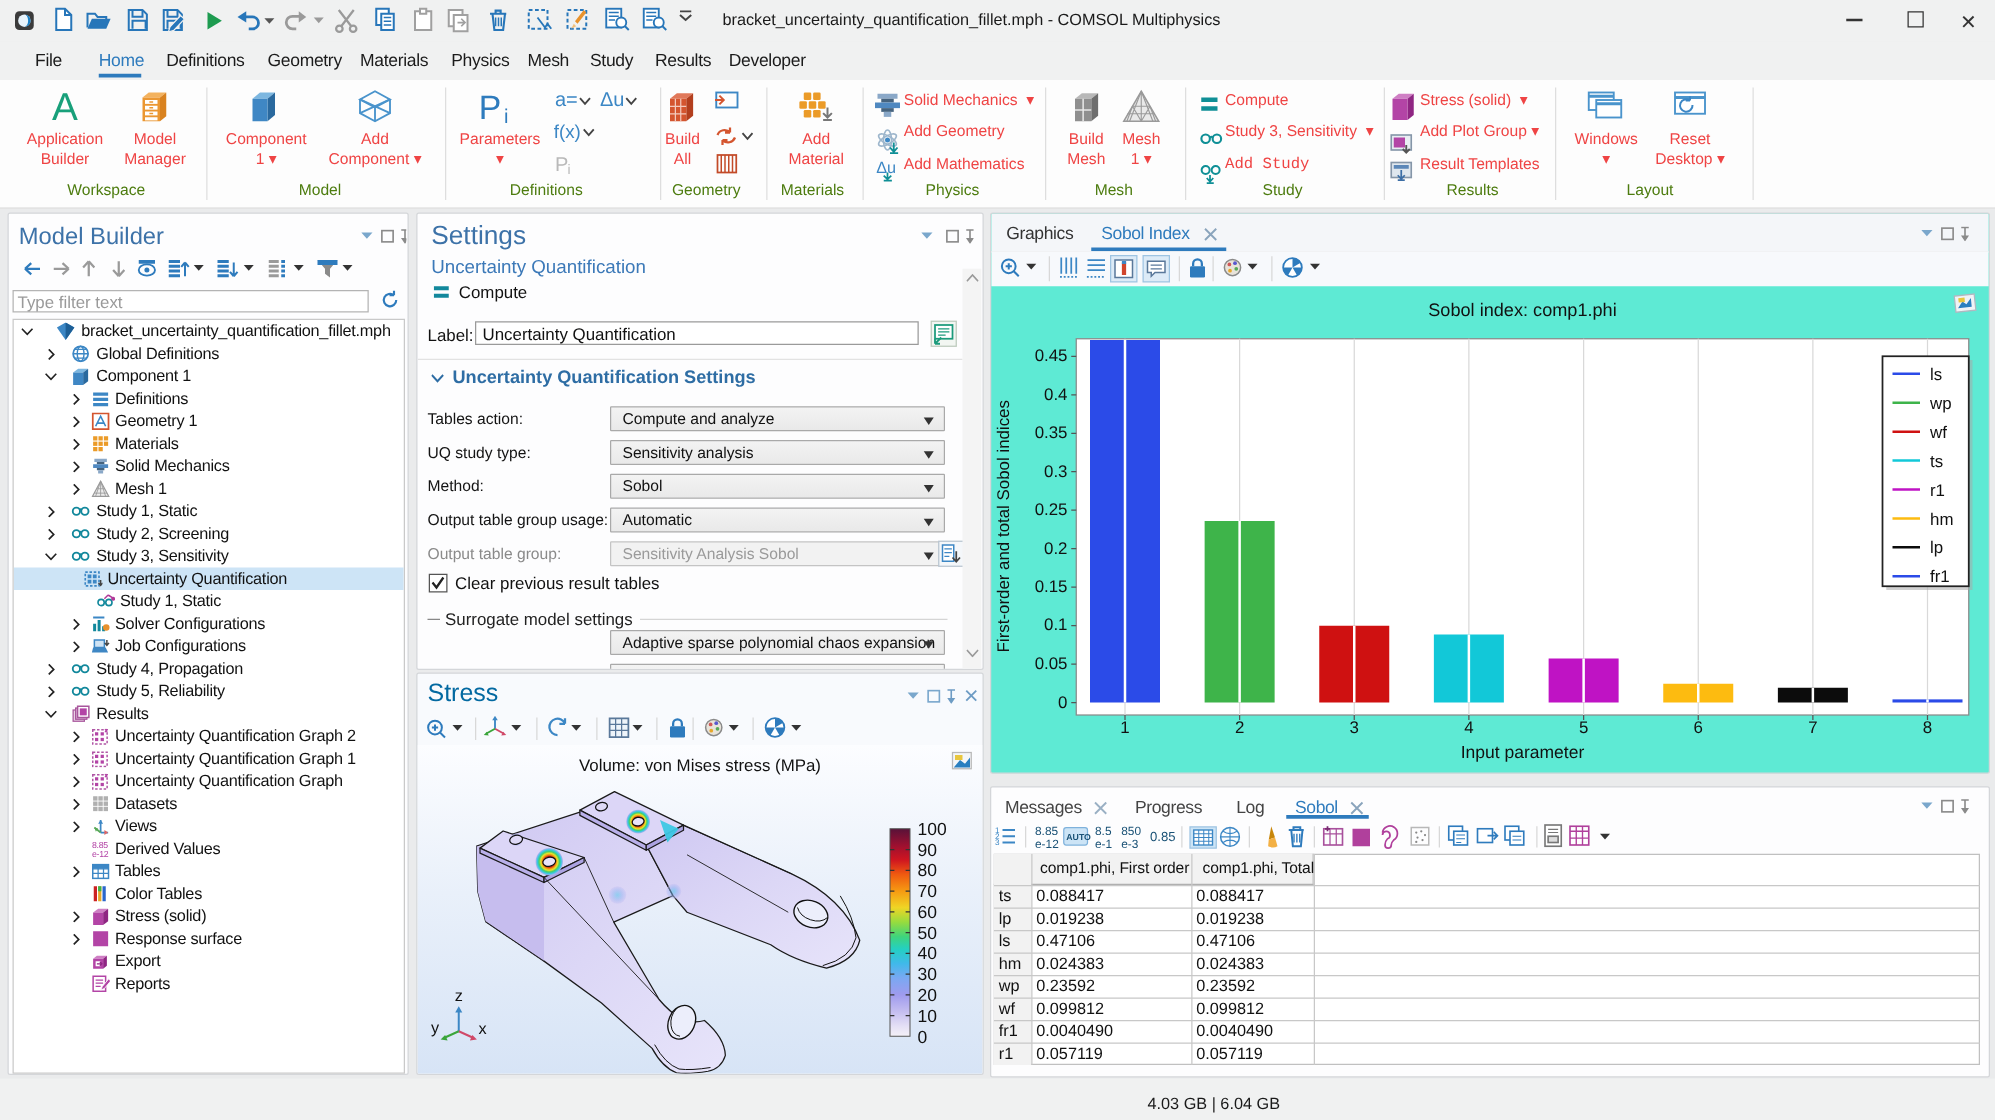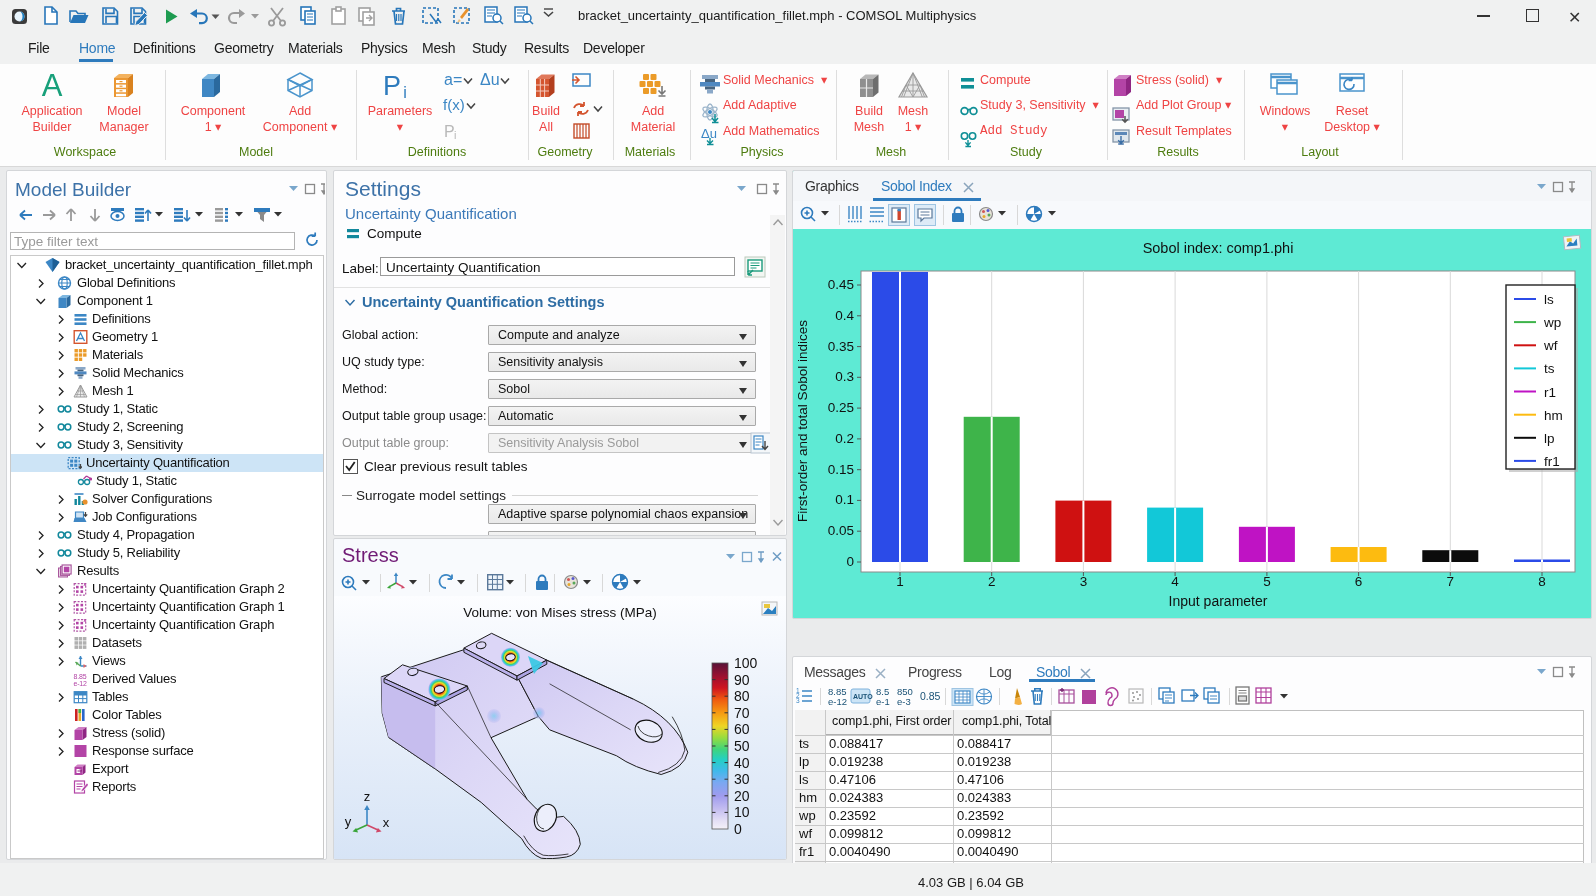--- a/index.html
+++ b/index.html
@@ -280,21 +280,21 @@
   <div class="ricon-txt" style="left:260px;top:39px;width:80px;">Add<br>Component ▾</div>
   <div class="ricon-txt" style="left:360px;top:39px;width:80px;">Parameters<br>▾</div>
   <div class="ricon-txt" style="left:506px;top:39px;width:80px;">Build<br>All</div>
   <div class="ricon-txt" style="left:613px;top:39px;width:80px;">Add<br>Material</div>
   <div class="ricon-txt" style="left:829px;top:39px;width:80px;">Build<br>Mesh</div>
   <div class="ricon-txt" style="left:873px;top:39px;width:80px;">Mesh<br>1 ▾</div>
   <div class="ricon-txt" style="left:1245px;top:39px;width:80px;">Windows<br>▾</div>
   <div class="ricon-txt" style="left:1312px;top:39px;width:80px;">Reset<br>Desktop ▾</div>
 
   <div class="ricon-txt" style="left:723px;top:8px;text-align:left;">Solid Mechanics&nbsp;&nbsp;▾</div>
-  <div class="ricon-txt" style="left:723px;top:33px;text-align:left;">Add Adaptive</div>
+  <div class="ricon-txt" style="left:723px;top:33px;text-align:left;">Add Geometry</div>
   <div class="ricon-txt" style="left:723px;top:59px;text-align:left;">Add Mathematics</div>
   <div class="ricon-txt" style="left:980px;top:8px;text-align:left;">Compute</div>
   <div class="ricon-txt" style="left:980px;top:33px;text-align:left;">Study 3, Sensitivity&nbsp; ▾</div>
   <div class="ricon-txt" style="left:980px;top:59px;text-align:center;font-family:Liberation Mono, monospace;">Add Study</div>
   <div class="ricon-txt" style="left:1136px;top:8px;text-align:left;">Stress (solid)&nbsp; ▾</div>
   <div class="ricon-txt" style="left:1136px;top:33px;text-align:left;">Add Plot Group ▾</div>
   <div class="ricon-txt" style="left:1136px;top:59px;text-align:left;">Result Templates</div>
 
   <div class="glabel" style="left:45px;top:81px;width:80px;">Workspace</div>
   <div class="glabel" style="left:216px;top:81px;width:80px;">Model</div>
@@ -768,21 +768,21 @@
     <rect x="1" y="1" width="20" height="20" fill="#f2f6f2" stroke="#bccabc" stroke-width="1"></rect>
     <rect x="4" y="4" width="14" height="11" fill="#fff" stroke="#1c9b7c" stroke-width="1.4"></rect>
     <path d="M6.5 7 h9 M6.5 9.5 h9 M6.5 12 h6" stroke="#1c9b7c" stroke-width="1"></path>
     <path d="M4 19 l5 -5 M4 19 h4 M4 19 v-4" stroke="#1c9b7c" stroke-width="1.5" fill="none"></path>
   </svg>
   <div class="abs" style="left:0;top:116px;width:436px;height:1px;background:#e2e2e2;"></div>
   <svg class="abs" style="left:11px;top:128px;" width="11" height="8">
       <path d="M0.5 1 L5 6 L9.5 1" stroke="#2e6da4" stroke-width="1.5" fill="none"></path>
     </svg>
   <div class="abs" style="left:28px;top:123px;font-size:14.5px;font-weight:bold;color:#2e6da4;">Uncertainty Quantification Settings</div>
-  <div class="flabel" style="left:8px;top:157px;">Global action:</div>
+  <div class="flabel" style="left:8px;top:157px;">Tables action:</div>
   <div class="ddown" style="left:154px;top:154px;width:268px;">Compute and analyze</div>
   <div class="flabel" style="left:8px;top:184px;">UQ study type:</div>
   <div class="ddown" style="left:154px;top:181px;width:268px;">Sensitivity analysis</div>
   <div class="flabel" style="left:8px;top:211px;">Method:</div>
   <div class="ddown" style="left:154px;top:208px;width:268px;">Sobol</div>
   <div class="flabel" style="left:8px;top:238px;">Output table group usage:</div>
   <div class="ddown" style="left:154px;top:235px;width:268px;">Automatic</div>
   <div class="flabel" style="left:8px;top:265px;color:#8a8a8a;">Output table group:</div>
   <div class="ddown" style="left:154px;top:262px;width:268px;color:#9a9a9a;background:#f2f2f2;border-color:#c4c4c4;">Sensitivity Analysis Sobol</div>
   <svg class="abs" style="left:416px;top:261px;" width="22" height="22">
@@ -805,21 +805,21 @@
   
   <div class="abs" style="left:436px;top:44px;width:15px;height:320px;background:#f4f4f4;"></div>
   <svg class="abs" style="left:439px;top:48px;" width="10" height="7">
       <path d="M0.5 6 L5 1 L9.5 6" stroke="#9a9a9a" stroke-width="1.4" fill="none"></path>
     </svg>
   <svg class="abs" style="left:439px;top:348px;" width="10" height="7">
       <path d="M0.5 1 L5 6 L9.5 1" stroke="#9a9a9a" stroke-width="1.4" fill="none"></path>
     </svg>
 </div>
 <div class="panel" id="stresspanel" style="left:333px;top:538px;width:452px;height:320px;overflow:hidden;background:#f8fafd;">
-  <div class="abs" style="left:8px;top:5px;color:#701a75;font-size:20px;">Stress</div>
+  <div class="abs" style="left:8px;top:5px;color:#0369a1;font-size:20px;">Stress</div>
   <svg class="abs" style="left:392px;top:12px;" width="58" height="12">
     <path d="M0 3 l4.5 5 4.5 -5 z" fill="#7aa7cc"></path>
     <rect x="16.5" y="1.5" width="9" height="9" fill="none" stroke="#7aa7cc" stroke-width="1.3"></rect>
     <path d="M32 1 h6 M35 1 v7 M33 8 h4 l-2 3 z" stroke="#6e9cc4" stroke-width="1.3" fill="#6e9cc4"></path>
     <path d="M47 1.5 l8 8 M55 1.5 l-8 8" stroke="#6e9cc4" stroke-width="1.5"></path>
   </svg>
 
   <svg class="abs" style="left:0;top:33px;" width="452" height="24">
     <g fill="none" stroke="#2e7bbd" stroke-width="1.6">
       <circle cx="14" cy="10" r="5.5"></circle>
@@ -1146,21 +1146,21 @@
         <text x="751" y="98.1">wp</text>
         <text x="751" y="121.3">wf</text>
       <text x="751" y="144.4">ts</text>
         <text x="751" y="167.5">r1</text>
         <text x="751" y="190.7">hm</text>
       <text x="751" y="213.8">lp</text>
         <text x="751" y="236.9">fr1</text>
     </g>
   </svg>
 </div>
-<div class="panel" id="tblpanel" style="left:792px;top:629px;width:798px;height:231px;overflow:hidden;background:#fdfdfe;margin-top:27px;">
+<div class="panel" id="tblpanel" style="left:792px;top:629px;width:798px;height:231px;overflow:hidden;background:#fdfdfe;">
   <div class="abs" style="left:11px;top:7px;font-size:14px;letter-spacing:-0.3px;color:#444;">Messages</div>
   <svg class="abs" style="left:82px;top:11px;" width="12" height="12">
       <path d="M1 1 l9 9 M10 1 l-9 9" stroke="#9ab0c4" stroke-width="1.5"></path>
     </svg>
   <div class="abs" style="left:115px;top:7px;font-size:14px;letter-spacing:-0.3px;color:#444;">Progress</div>
   <div class="abs" style="left:196px;top:7px;font-size:14px;letter-spacing:-0.3px;color:#444;">Log</div>
   <div class="abs" style="left:243px;top:7px;font-size:14px;letter-spacing:-0.3px;color:#2e7bbd;">Sobol</div>
   <svg class="abs" style="left:287px;top:11px;" width="12" height="12">
       <path d="M1 1 l9 9 M10 1 l-9 9" stroke="#8aa4bc" stroke-width="1.5"></path>
     </svg>

